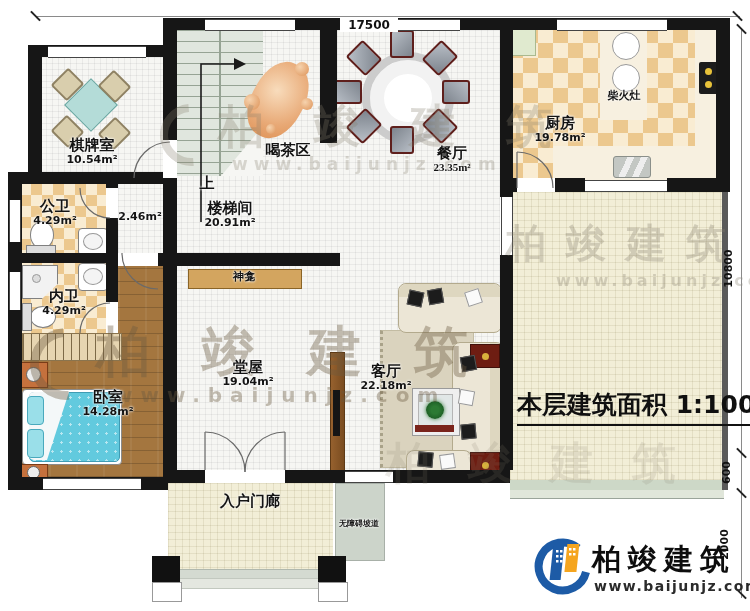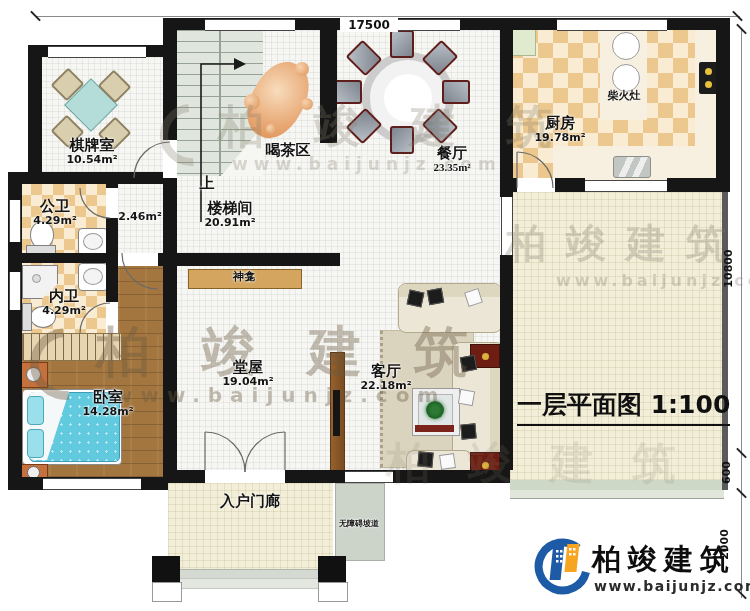--- a/index.html
+++ b/index.html
@@ -320,21 +320,21 @@
   <div class="dimline" style="left:741px;top:28px;width:1px;height:570px;"></div>
   <div class="dimtick" style="left:735px;top:28px;"></div>
   <div class="dimtick" style="left:735px;top:452px;"></div>
   <div class="dimtick" style="left:735px;top:492px;"></div>
   <div class="dimtick" style="left:735px;top:593px;"></div>
   <div class="dimlab dimlab-v" style="left:700px;top:262px;width:56px;">10800</div>
   <div class="dimlab dimlab-v" style="left:698px;top:466px;width:56px;">600</div>
   <div class="dimlab dimlab-v" style="left:696px;top:538px;width:56px;">2000</div>
 
   <div class="tb tb-title" style="left:517px;top:388px;">
-    <span>一层平面图</span>&nbsp;<span>1:100</span>
+    <span>本层建筑面积</span>&nbsp;<span>1:100</span>
   </div>
 
   <div class="abs" style="left:534px;top:538px;width:210px;height:66px;z-index:34;">
     <svg width="58" height="62" viewBox="0 0 58 62" style="position:absolute;left:0;top:0;">
       <path d="M44 10 A24 24 0 1 0 52 34" stroke="#1d5ba6" stroke-width="8" fill="none"></path>
       <rect x="20" y="8" width="11" height="34" fill="#1d5ba6" transform="skewX(-6)"></rect>
       <rect x="34" y="6" width="12" height="28" fill="#f5a51f" transform="skewX(-6)"></rect>
       <g fill="#ffffff">
         <rect x="22" y="12" width="2.5" height="2.5"></rect>
           <rect x="26" y="12" width="2.5" height="2.5"></rect>

